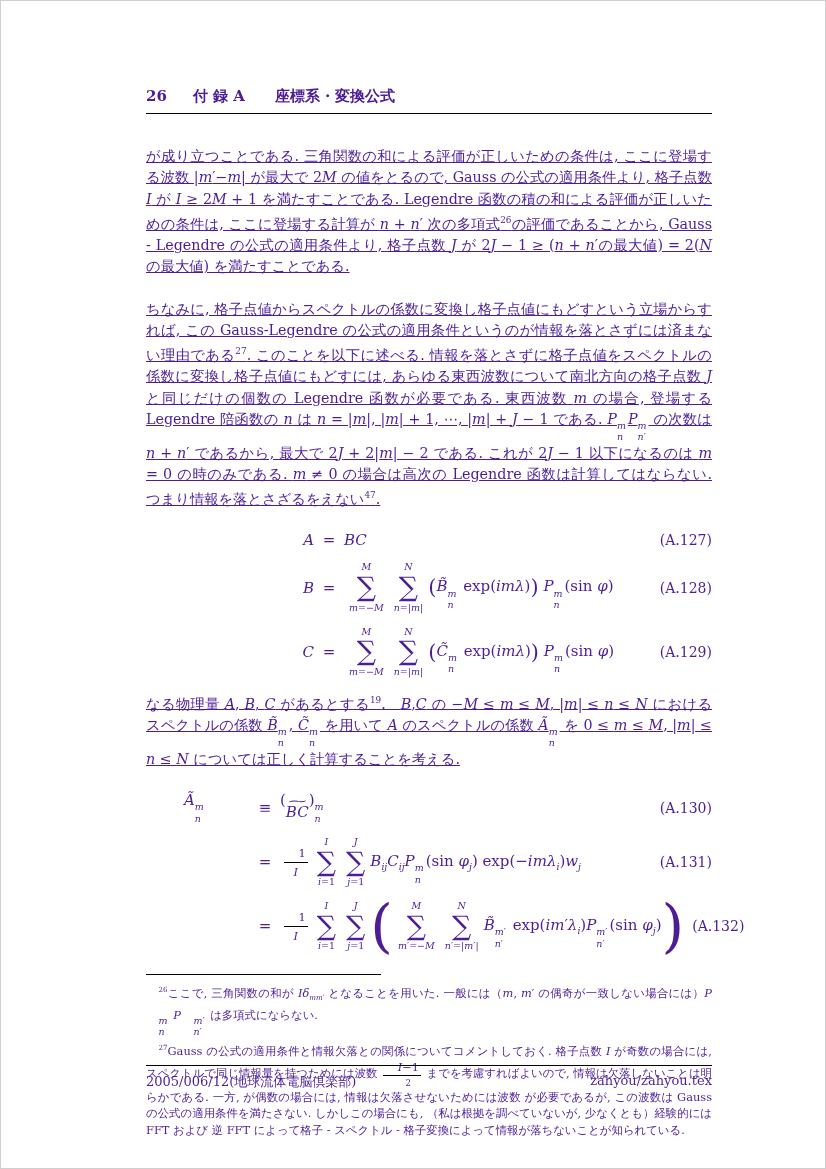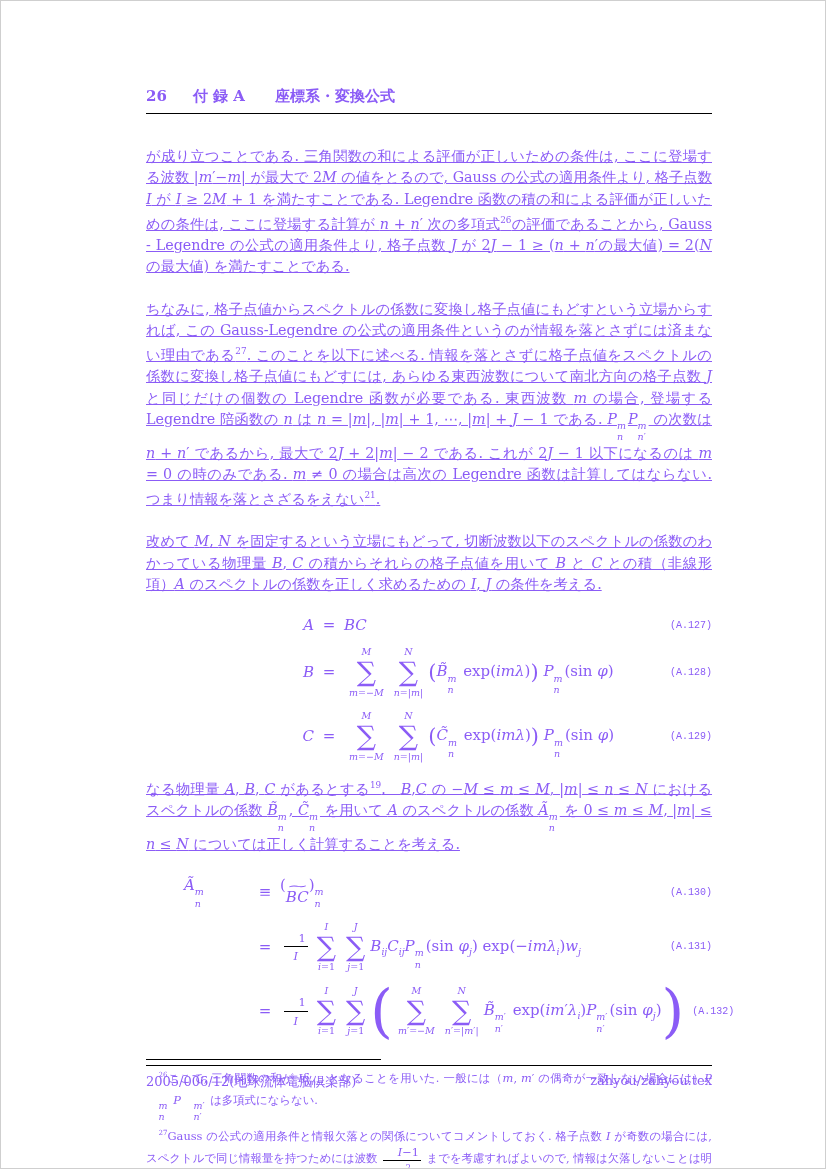--- a/index.html
+++ b/index.html
@@ -1,37 +1,37 @@
 <!DOCTYPE html>
 <html><head>
 <meta charset="utf-8">
 <style>
   html,body{margin:0;padding:0;background:#e8e8e8;}
   .page{position:relative;width:826px;height:1169px;background:#ffffff;
-        font-family:"DejaVu Serif",serif;color:#8b5cf6;overflow:hidden;
+        font-family:"DejaVu Serif",serif;color:#4c1d95;overflow:hidden;
         border:1px solid #cfcfcf;box-sizing:border-box;}
   .content{position:absolute;left:145px;top:86px;width:566px;}
   
   .pagehead{display:flex;align-items:baseline;font-weight:bold;font-size:15px;}
   .pn{margin-right:26px;}
   .ht{flex:1;}
   .ha{text-align:right;white-space:pre;}
   .headrule{border-top:1.2px solid #000;margin-top:7px;margin-bottom:32px;}
   
   .para{font-size:14.3px;line-height:21.3px;text-align:justify;margin:0 0 21px 0;text-decoration:underline;}
   .para i, .math i{font-family:"DejaVu Serif",serif;font-style:italic;}
   
   .eqgroup{margin:6px 0 10px 0;}
   .eqrow{display:flex;align-items:center;margin:12px 0;font-size:15px;}
   .g1 .eql{flex:0 0 168px;text-align:right;}
   .g1 .eqrel{flex:0 0 30px;text-align:center;}
   .g2 .eql{flex:0 0 104px;text-align:left;padding-left:38px;box-sizing:border-box;}
   .g2 .eqrel{flex:0 0 30px;text-align:center;}
   .eqr{flex:1;text-align:left;white-space:nowrap;}
-  .eqlabel{margin-left:auto;font-size:10px;padding-left:8px;font-family:Liberation Mono, monospace;}
+  .eqlabel{margin-left:auto;font-size:14px;padding-left:8px;}
   
   .sum{display:inline-flex;flex-direction:column;align-items:center;vertical-align:middle;margin:0 5px;}
   .sum .sl{font-size:9.5px;line-height:1.25;white-space:nowrap;}
   .sum .sg{font-size:27px;line-height:1.05;}
   .ss{display:inline-flex;flex-direction:column;align-items:flex-start;vertical-align:-0.55em;
       font-size:9.5px;line-height:1.2;margin-right:2px;text-align:left;}
   .frac{display:inline-flex;flex-direction:column;align-items:center;vertical-align:middle;
         font-size:11.5px;line-height:1.25;margin:0 4px;}
   .frac .fn{border-bottom:0.9px solid #000;padding:0 2px;}
   .frac.fs{font-size:8.5px;margin:0 2px;}
@@ -61,22 +61,21 @@
     </header>
     <div class="headrule"></div>
 
     <p class="para">が成り立つことである. 三角関数の和による評価が正しいための条件は, ここに登場する波数 |<i>m</i>′−<i>m</i>| が最大で 2<i>M</i> の値をとるので, Gauss の公式の適用条件より, 格子点数 <i>I</i> が <i>I</i> ≥ 2<i>M</i> + 1 を満たすことである. Legendre 函数の積の和による評価が正しいための条件は, ここに登場する計算が <i>n</i> + <i>n</i>′ 次の多項式<sup>26</sup>の評価であることから, Gauss - Legendre の公式の適用条件より, 格子点数 <i>J</i> が 2<i>J</i> − 1 ≥ (<i>n</i> + <i>n</i>′の最大値) = 2(<i>N</i> の最大値) を満たすことである.</p>
     <p class="para">ちなみに, 格子点値からスペクトルの係数に変換し格子点値にもどすという立場からすれば, この Gauss-Legendre の公式の適用条件というのが情報を落とさずには済まない理由である<sup>27</sup>. このことを以下に述べる. 情報を落とさずに格子点値をスペクトルの係数に変換し格子点値にもどすには, あらゆる東西波数について南北方向の格子点数 <i>J</i> と同じだけの個数の Legendre 函数が必要である. 東西波数 <i>m</i> の場合, 登場する Legendre 陪函数の <i>n</i> は <i>n</i> = |<i>m</i>|, |<i>m</i>| + 1, ⋯, |<i>m</i>| + <i>J</i> − 1 である. <i>P</i><span class="ss">
           <span><i>m</i></span>
           <span><i>n</i></span>
         </span><i>P</i><span class="ss">
           <span><i>m</i></span>
           <span><i>n</i>′</span>
-        </span> の次数は <i>n</i> + <i>n</i>′ であるから, 最大で 2<i>J</i> + 2|<i>m</i>| − 2 である. これが 2<i>J</i> − 1 以下になるのは <i>m</i> = 0 の時のみである. <i>m</i> ≠ 0 の場合は高次の Legendre 函数は計算してはならない. つまり情報を落とさざるをえない<sup>21</sup>.</p>
-    <p class="para">改めて <i>M</i>, <i>N</i> を固定するという立場にもどって, 切断波数以下のスペクトルの係数のわかっている物理量 <i>B</i>, <i>C</i> の積からそれらの格子点値を用いて <i>B</i> と <i>C</i> との積（非線形項）<i>A</i> のスペクトルの係数を正しく求めるための <i>I</i>, <i>J</i> の条件を考える.</p>
+        </span> の次数は <i>n</i> + <i>n</i>′ であるから, 最大で 2<i>J</i> + 2|<i>m</i>| − 2 である. これが 2<i>J</i> − 1 以下になるのは <i>m</i> = 0 の時のみである. <i>m</i> ≠ 0 の場合は高次の Legendre 函数は計算してはならない. つまり情報を落とさざるをえない<sup>47</sup>.</p>
 
     <div class="eqgroup g1">
       <div class="eqrow">
         <span class="eql math"><i>A</i></span>
         <span class="eqrel math">=</span>
         <span class="eqr math"><i>BC</i></span>
         <span class="eqlabel">(A.127)</span>
       </div>
       <div class="eqrow">
         <span class="eql math"><i>B</i></span>

